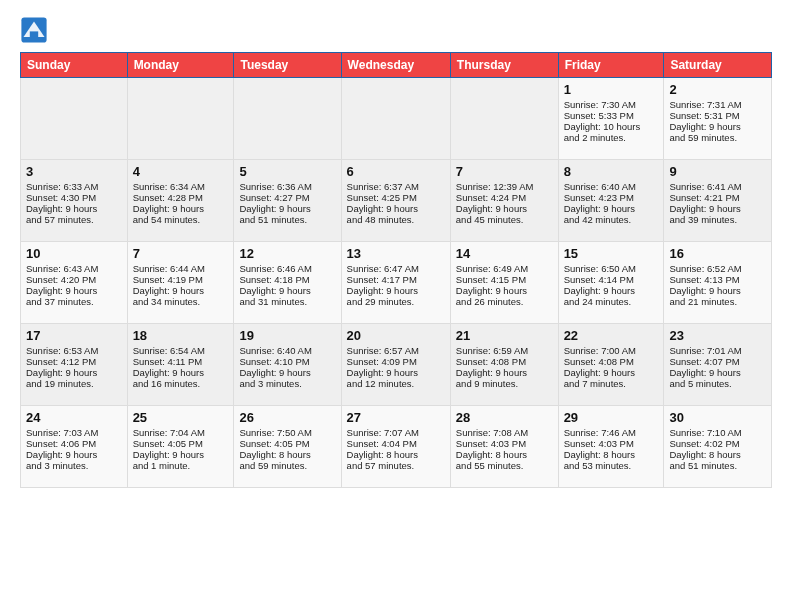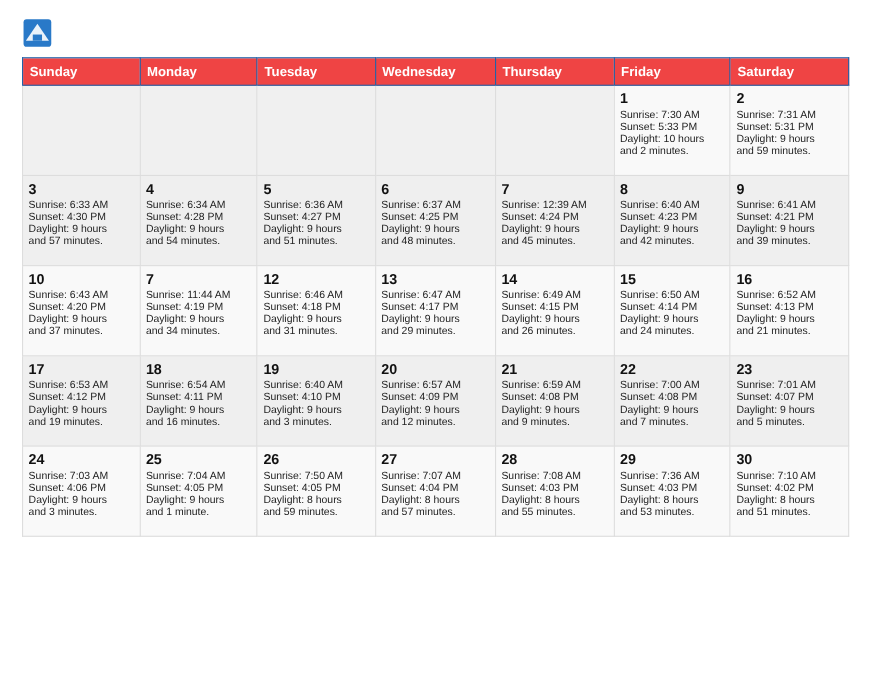--- a/index.html
+++ b/index.html
@@ -207,21 +207,21 @@
         <tr>
           <td>
             <span class="day-num">10</span>
             <div>Sunrise: 6:43 AM</div>
             <div>Sunset: 4:20 PM</div>
             <div>Daylight: 9 hours</div>
             <div>and 37 minutes.</div>
           </td>
           <td>
             <span class="day-num">7</span>
-            <div>Sunrise: 11:44 AM</div>
+            <div>Sunrise: 6:44 AM</div>
             <div>Sunset: 4:19 PM</div>
             <div>Daylight: 9 hours</div>
             <div>and 34 minutes.</div>
           </td>
           <td>
             <span class="day-num">12</span>
             <div>Sunrise: 6:46 AM</div>
             <div>Sunset: 4:18 PM</div>
             <div>Daylight: 9 hours</div>
             <div>and 31 minutes.</div>
@@ -337,21 +337,21 @@
           </td>
           <td>
             <span class="day-num">28</span>
             <div>Sunrise: 7:08 AM</div>
             <div>Sunset: 4:03 PM</div>
             <div>Daylight: 8 hours</div>
             <div>and 55 minutes.</div>
           </td>
           <td>
             <span class="day-num">29</span>
-            <div>Sunrise: 7:36 AM</div>
+            <div>Sunrise: 7:46 AM</div>
             <div>Sunset: 4:03 PM</div>
             <div>Daylight: 8 hours</div>
             <div>and 53 minutes.</div>
           </td>
           <td>
             <span class="day-num">30</span>
             <div>Sunrise: 7:10 AM</div>
             <div>Sunset: 4:02 PM</div>
             <div>Daylight: 8 hours</div>
             <div>and 51 minutes.</div>

